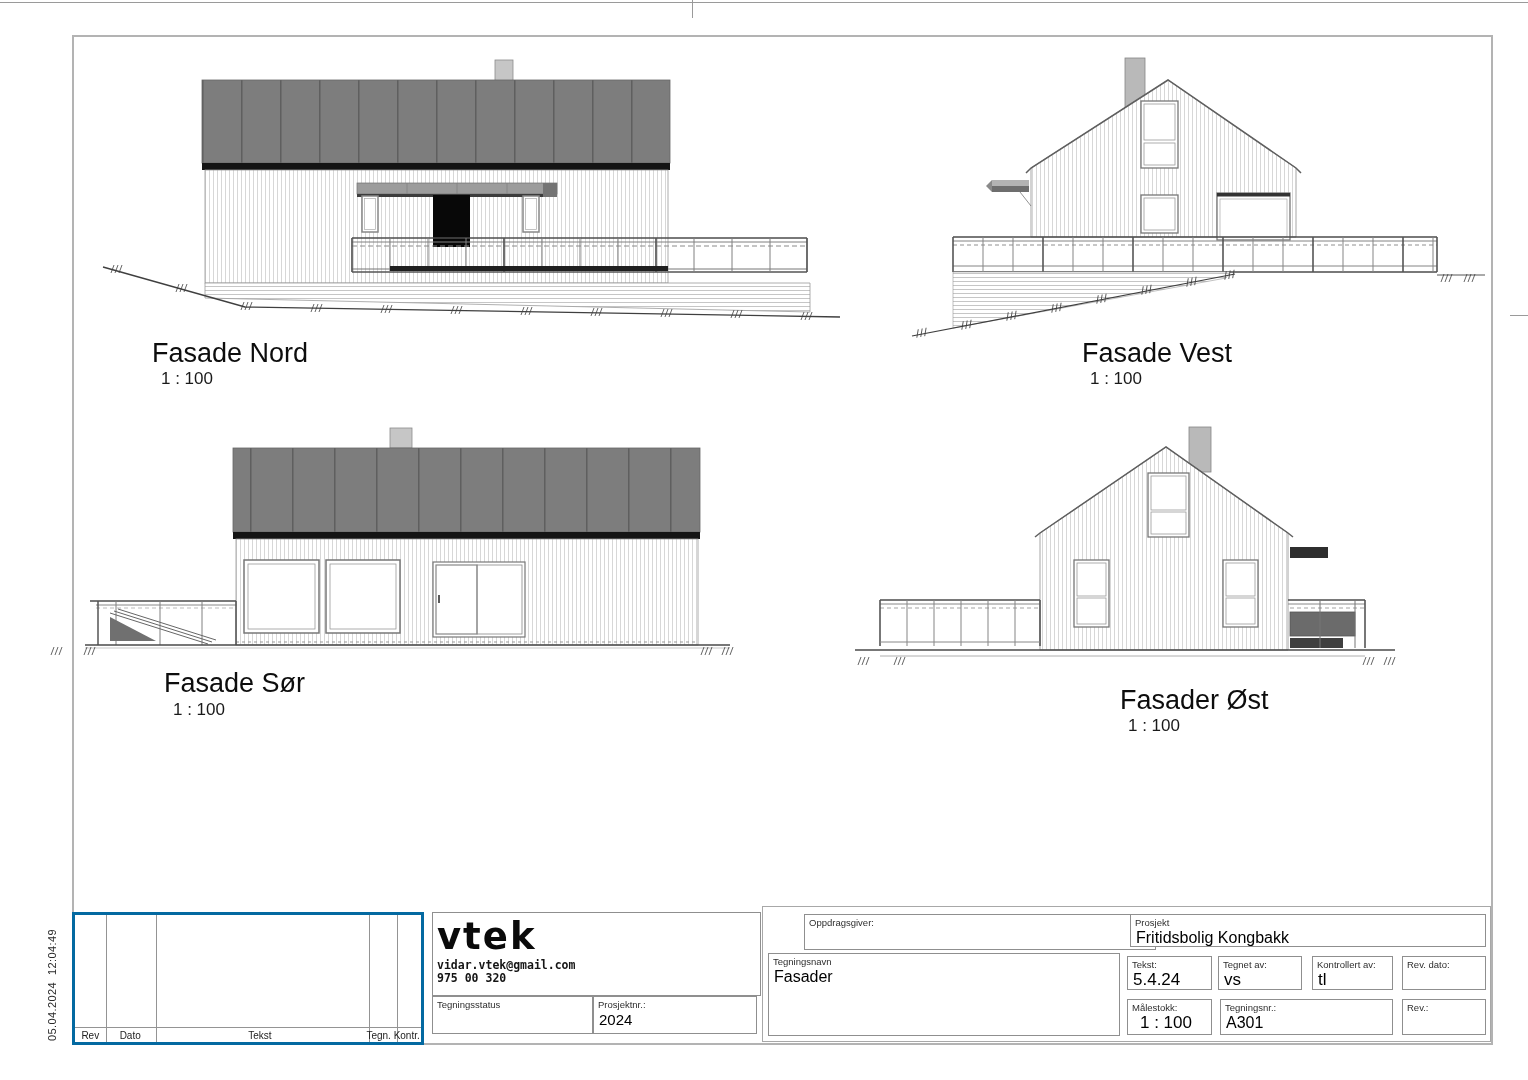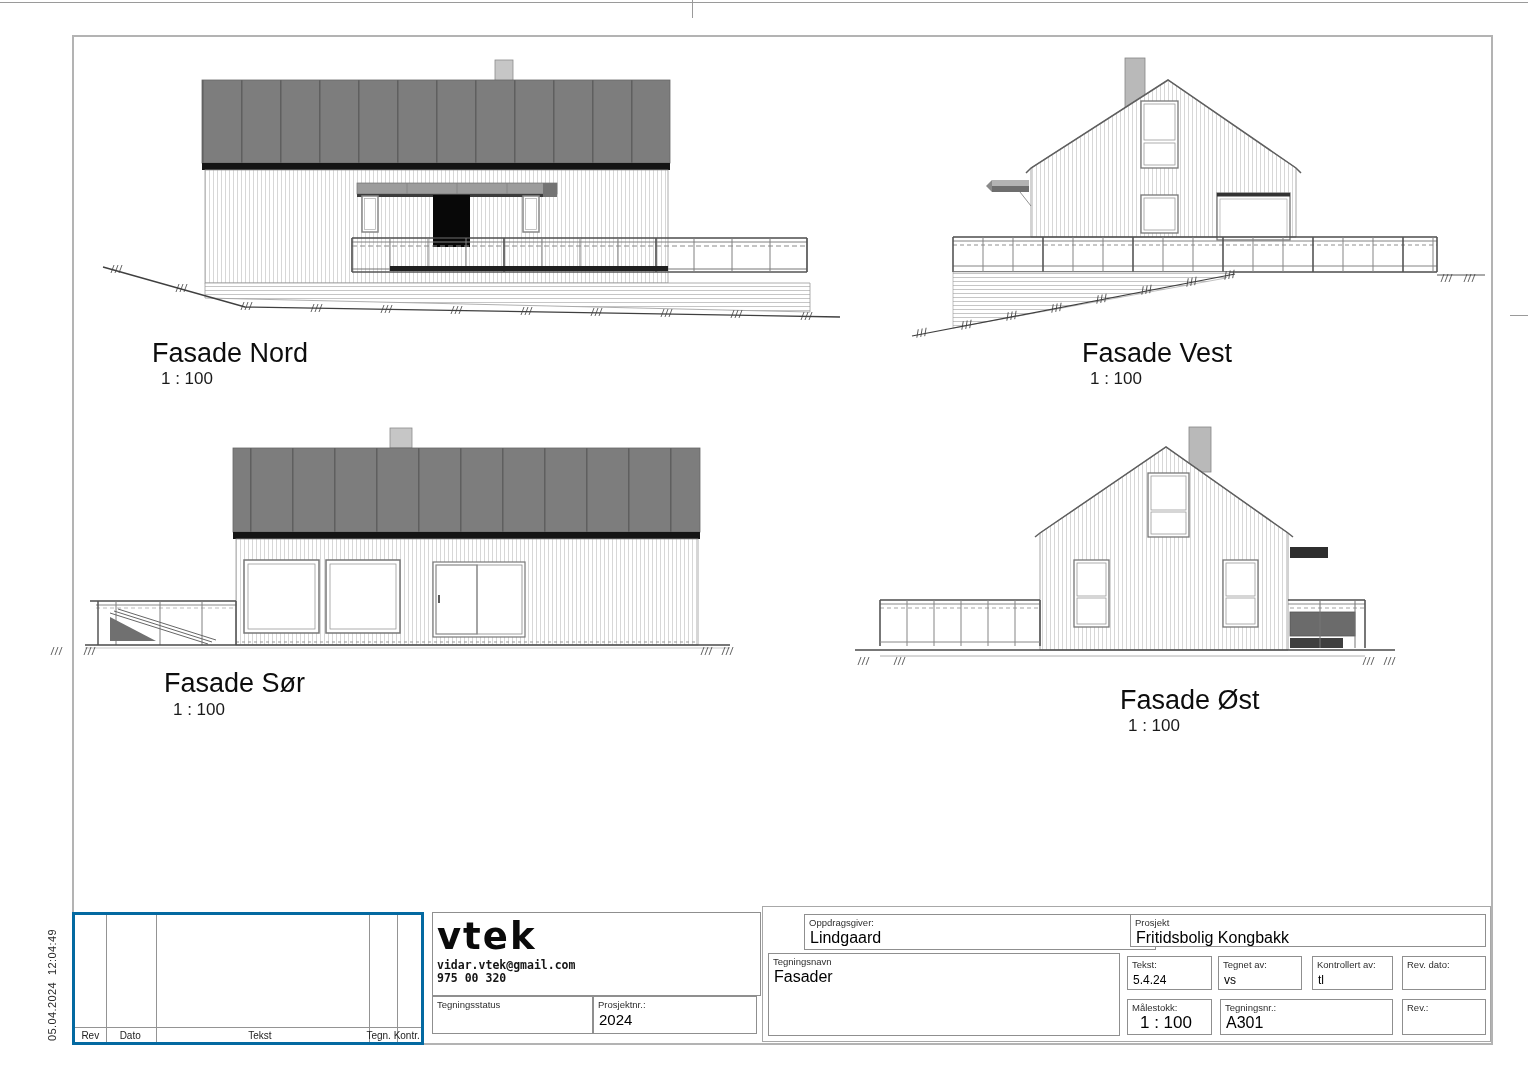--- a/index.html
+++ b/index.html
@@ -13,21 +13,21 @@
   .foldtick-r{left:1510px;top:315px;width:18px;height:1px;background:#9a9a9a;}
   
   .frame{left:72px;top:35px;width:1421px;height:1010px;border:2px solid #b3b3b3;}
   
   .view-title{font-size:27px;font-weight:500;color:#0d0d0d;white-space:nowrap;}
   .view-scale{font-size:17px;color:#1a1a1a;white-space:nowrap;}
   
   .tb-box{position:absolute;border:1px solid #8f8f8f;background:#fff;}
   .tb-label{font-size:9.5px;color:#2e2e2e;padding:2px 0 0 4px;line-height:11px;}
   .tb-value{font-size:16px;color:#000;padding:1px 0 0 5px;line-height:18px;}
-  .tb-value.small{font-size:12px;}
+  .tb-value.small{font-size:17px;}
   .tb-value.big{font-size:17px;padding-left:12px;}
   .logo-text{font-size:37px;font-weight:bold;letter-spacing:2px;color:#0a0a0a;
              line-height:36px;padding:6px 0 0 4px;font-family:"DejaVu Sans",sans-serif;}
   .logo-contact{font-family:"DejaVu Sans Mono",monospace;font-size:11.5px;font-weight:bold;
                 color:#151515;line-height:13px;padding-left:4px;}
   
   .rev-table{left:72px;top:912px;width:352px;height:133px;border:3px solid #0369a1;}
   .rev-div{position:absolute;top:0;bottom:0;width:1px;background:#949494;}
   .rev-head{position:absolute;left:0;right:0;bottom:0;height:15px;border-top:1px solid #949494;
             display:flex;align-items:center;}
@@ -365,21 +365,21 @@
 
   <div class="abs view-title" style="left:152px;top:338px;">Fasade Nord</div>
   <div class="abs view-scale" style="left:161px;top:369px;">1 : 100</div>
 
   <div class="abs view-title" style="left:1082px;top:338px;">Fasade Vest</div>
   <div class="abs view-scale" style="left:1090px;top:369px;">1 : 100</div>
 
   <div class="abs view-title" style="left:164px;top:668px;">Fasade Sør</div>
   <div class="abs view-scale" style="left:173px;top:700px;">1 : 100</div>
 
-  <div class="abs view-title" style="left:1120px;top:685px;">Fasade Øst</div>
+  <div class="abs view-title" style="left:1120px;top:685px;">Fasader Øst</div>
   <div class="abs view-scale" style="left:1128px;top:716px;">1 : 100</div>
 
   <div class="abs rev-table">
     <div class="rev-div" style="left:31px;"></div>
     <div class="rev-div" style="left:81px;"></div>
     <div class="rev-div" style="left:294px;"></div>
     <div class="rev-div" style="left:322px;"></div>
     <div class="rev-head">
       <div class="rev-cell" style="width:31px;">Rev</div>
       <div class="rev-cell" style="width:50px;">Dato</div>
@@ -401,21 +401,20 @@
   </div>
   <div class="tb-box" style="left:593px;top:996px;width:164px;height:38px;">
     <div class="tb-label">Prosjektnr.:</div>
     <div class="tb-value" style="font-size:15px;">2024</div>
   </div>
 
   <div class="abs" style="left:762px;top:906px;width:729px;height:136px;border:1px solid #a8a8a8;background:#fff;"></div>
 
   <div class="tb-box" style="left:768px;top:914px;width:352px;height:36px;margin-left:36px;">
     <div class="tb-label">Oppdragsgiver:</div>
-    <div class="tb-value">Lindgaard</div>
   </div>
   <div class="tb-box" style="left:768px;top:953px;width:352px;height:83px;">
     <div class="tb-label">Tegningsnavn</div>
     <div class="tb-value">Fasader</div>
   </div>
 
   <div class="tb-box" style="left:1130px;top:914px;width:356px;height:33px;">
     <div class="tb-label">Prosjekt</div>
     <div class="tb-value">Fritidsbolig Kongbakk</div>
   </div>

